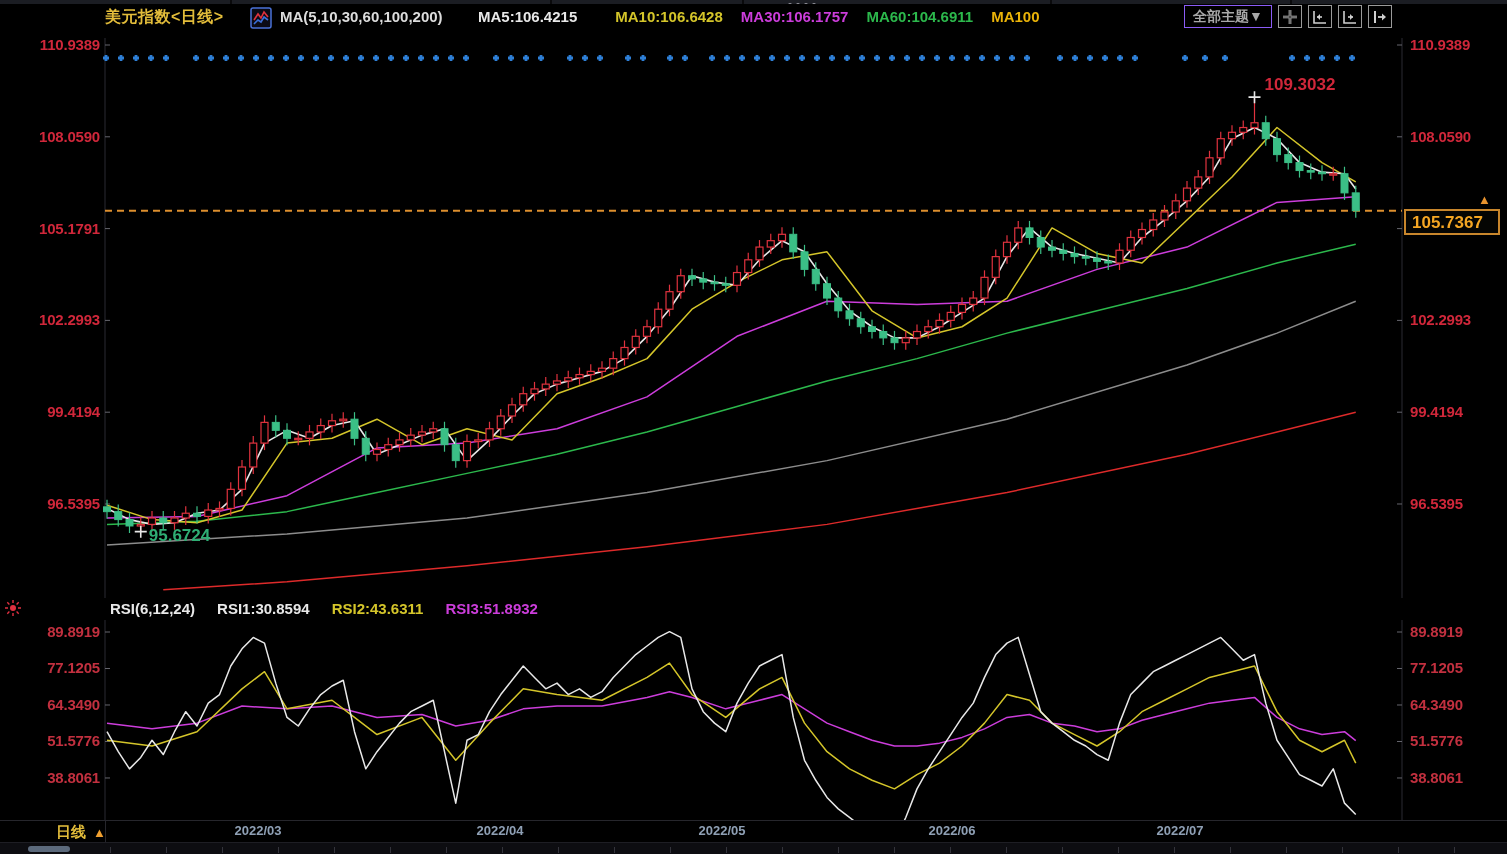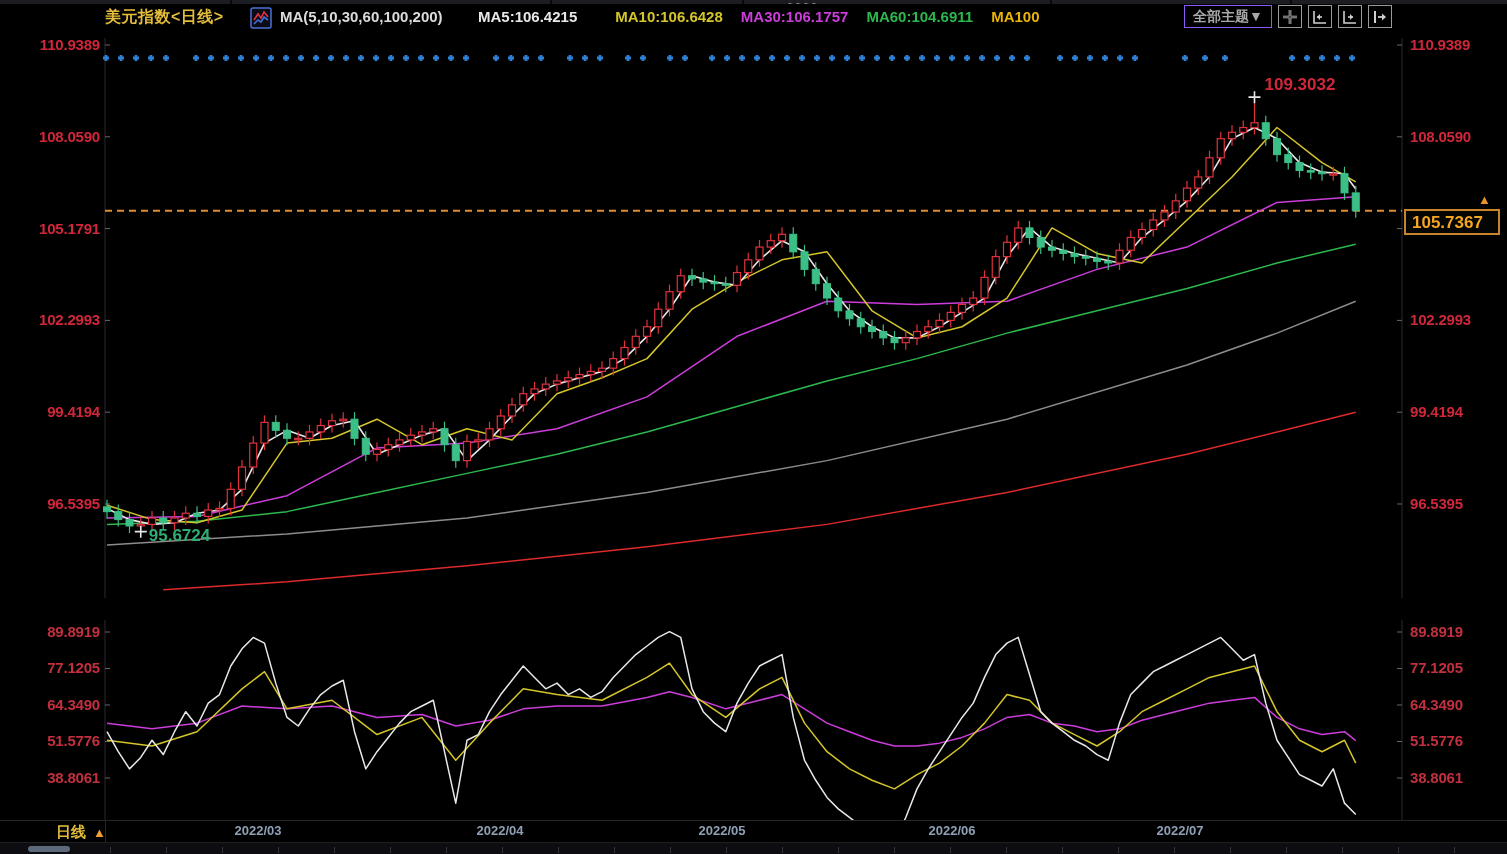--- a/index.html
+++ b/index.html
@@ -788,20 +788,36 @@
     </div>
 
   <div class="price-badge">
     <span>105.7367</span>
   </div>
   <div class="badge-arrow">▲</div>
 
   <div class="anno" id="annoHigh" style="color: rgb(208, 39, 58); left: 1264.5px; top: 75.1396px;">109.3032</div>
   <div class="anno" id="annoLow" style="color: rgb(47, 174, 116); left: 148.75px; top: 526px;">95.6724</div>
 
+  <div class="rsi-header">
+    <span class="alarm">
+      <svg width="20" height="20" viewBox="0 0 20 20">
+        <circle cx="10" cy="10" r="3" fill="#e03040"></circle>
+        <g stroke="#e03040" stroke-width="1.4">
+          <path d="M10 2v3M10 15v3M2 10h3M15 10h3M4.3 4.3l2.1 2.1M13.6 13.6l2.1 2.1M15.7 4.3l-2.1 2.1M6.4 13.6l-2.1 2.1"></path>
+        </g>
+      </svg>
+    </span>
+    <span class="rsi-texts" id="rsiTexts">
+        <span style="color: rgb(232, 232, 232);">RSI(6,12,24)</span>
+        <span style="color: rgb(232, 232, 232);">RSI1:30.8594</span>
+        <span style="color: rgb(212, 197, 42);">RSI2:43.6311</span>
+        <span style="color: rgb(204, 61, 219);">RSI3:51.8932</span>
+      </span>
+  </div>
 
   <svg id="rsiChart" class="layer" style="top:620px" width="1507" height="200" viewBox="0 0 1507 200">
       <line x1="105" y1="0" x2="105" y2="200" stroke="#2b2b33" stroke-width="1"></line>
       <line x1="1402" y1="0" x2="1402" y2="200" stroke="#2b2b33" stroke-width="1"></line>
       <line x1="105" y1="12" x2="110" y2="12" stroke="#66666e" stroke-width="1"></line>
       <line x1="1397" y1="12" x2="1402" y2="12" stroke="#66666e" stroke-width="1"></line>
       <line x1="105" y1="48.49555264" x2="110" y2="48.49555264" stroke="#66666e" stroke-width="1"></line>
       <line x1="1397" y1="48.49555264" x2="1402" y2="48.49555264" stroke="#66666e" stroke-width="1"></line>
       <line x1="105" y1="84.99139104000001" x2="110" y2="84.99139104000001" stroke="#66666e" stroke-width="1"></line>
       <line x1="1397" y1="84.99139104000001" x2="1402" y2="84.99139104000001" stroke="#66666e" stroke-width="1"></line>

